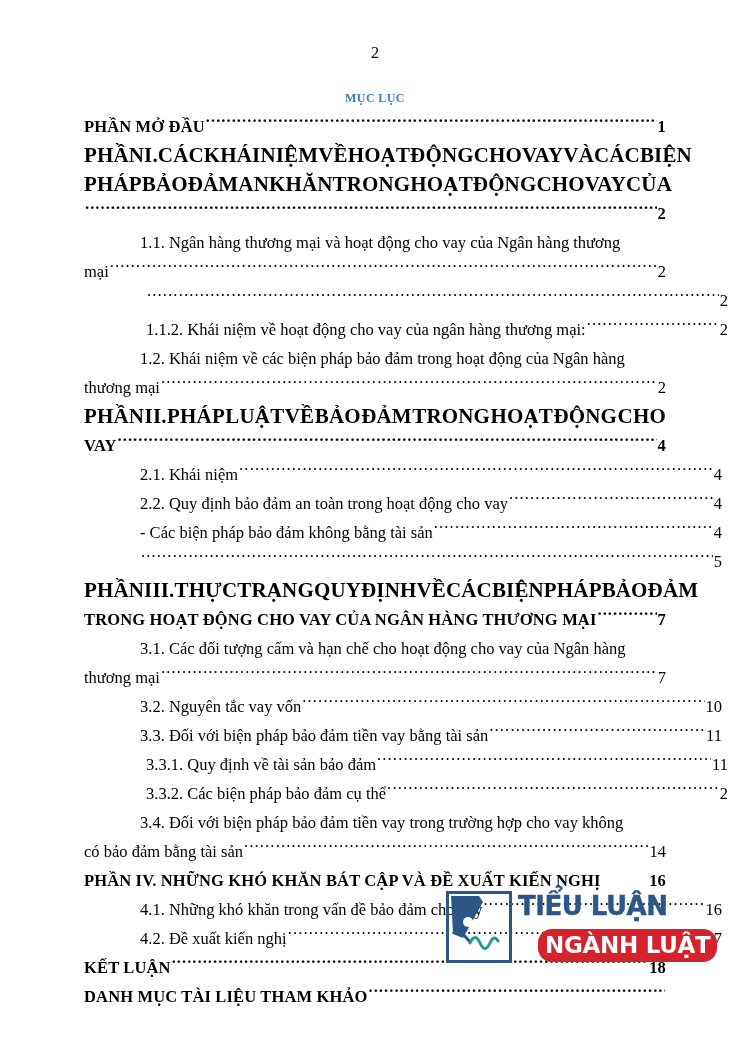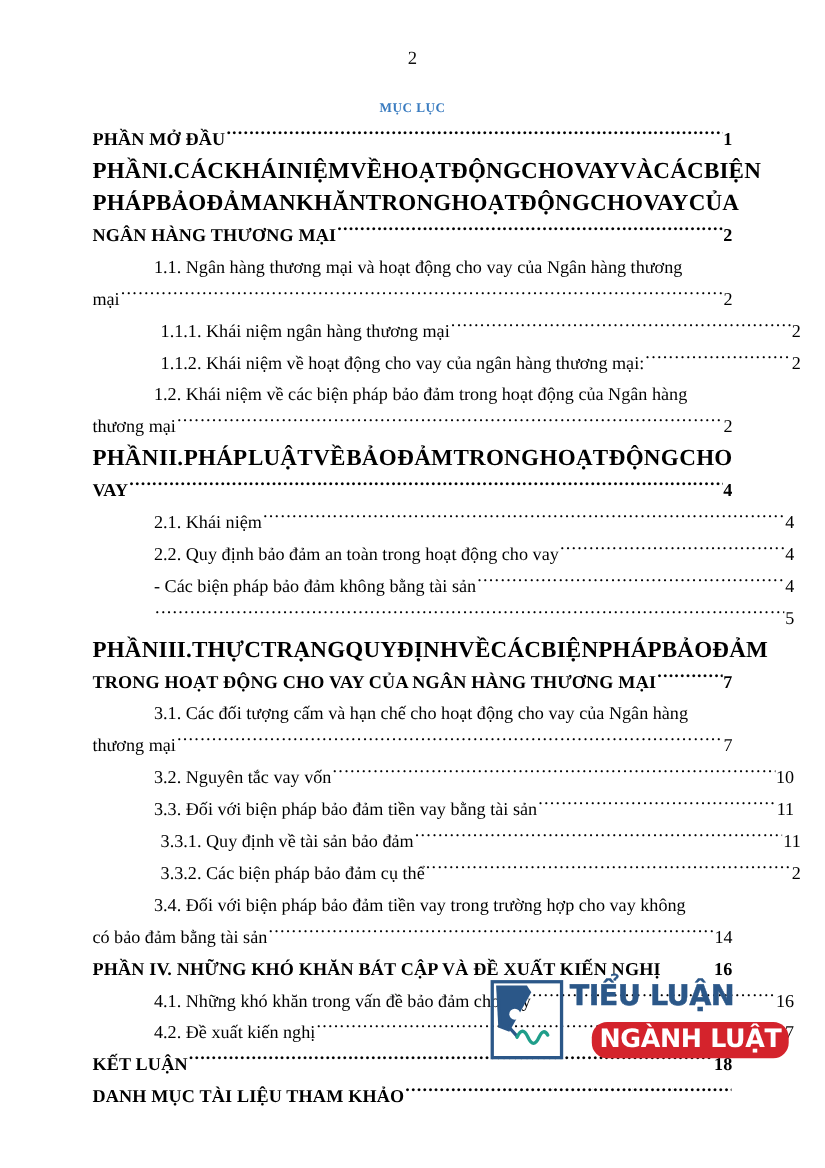--- a/index.html
+++ b/index.html
@@ -208,38 +208,36 @@
           <span>AN</span>
           <span>KHĂN</span>
           <span>TRONG</span>
           <span>HOẠT</span>
           <span>ĐỘNG</span>
           <span>CHO</span>
           <span>VAY</span>
           <span>CỦA</span>
         </div>
         <div class="line">
-          <span class="txt">NGÂN HÀNG THƯƠNG MẠI</span>
           <span class="leader"></span>
           <span class="pg">2</span>
         </div>
       </div>
       <div class="entry lvl2">
         <div class="line" style="padding-left: 56px;">
           <span class="txt">1.1. Ngân hàng thương mại và hoạt động cho vay của Ngân hàng thương</span>
         </div>
         <div class="line cont">
           <span class="txt">mại</span>
           <span class="leader"></span>
           <span class="pg">2</span>
         </div>
       </div>
       <div class="entry lvl3">
         <div class="line" style="padding-left: 62px;">
-          <span class="txt">1.1.1. Khái niệm ngân hàng thương mại</span>
           <span class="leader"></span>
           <span class="pg">2</span>
         </div>
       </div>
       <div class="entry lvl3">
         <div class="line" style="padding-left: 62px;">
           <span class="txt">1.1.2. Khái niệm về hoạt động cho vay của ngân hàng thương mại:</span>
           <span class="leader"></span>
           <span class="pg">2</span>
         </div>

